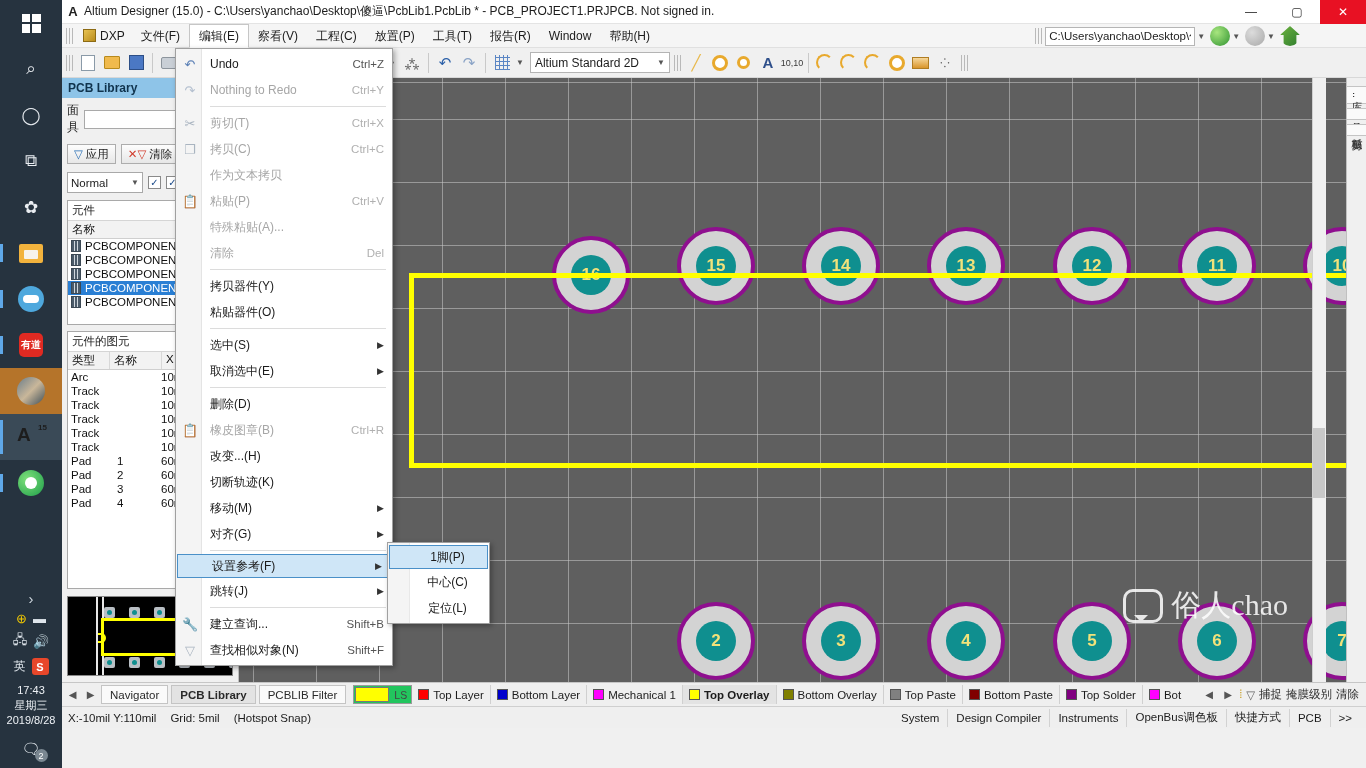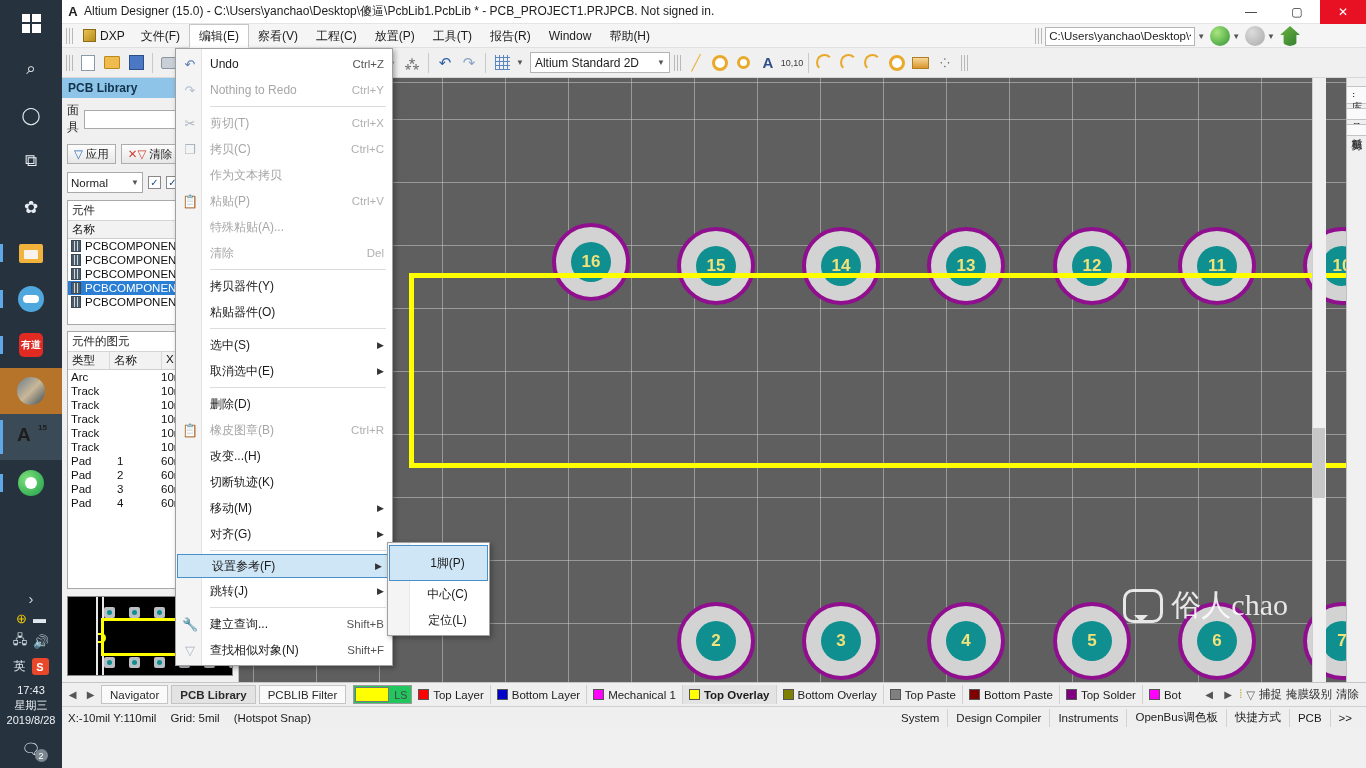--- a/index.html
+++ b/index.html
@@ -164,21 +164,21 @@
   .mrow.dis .acc { color:#b0b0b0; }
   .mrow .sub { margin-left:auto; font-size:9px; color:#333; }
   .mrow .mi { position:absolute; left:5px; width:18px; text-align:center; font-size:13px; color:#5a7fb5;}
   .msep { height:1px; background:#dcdcdc; margin:3px 6px 3px 34px; }
   .submenu {
     position:absolute; left:325px; top:542px; width:103px; background:#fff;
     border:1px solid #a0a0a0; box-shadow:2px 2px 5px rgba(0,0,0,.3); z-index:60; padding:2px 0;
   }
   .submenu .gutter { position:absolute; left:0; top:0; bottom:0; width:22px; background:#f4f4f4; border-right:1px solid #e8e8e8;}
   .srow { position:relative; height:26px; display:flex; align-items:center; justify-content:center; font-size:12px; color:#1b1b1b; padding-left:18px;}
-  .srow.hl { background:#cfe6f7; border:1px solid #4a90c8; margin:0 1px; height:36px; }
+  .srow.hl { background:#cfe6f7; border:1px solid #4a90c8; margin:0 1px; height:24px; }
 
   .watermark { position:absolute; right:58px; bottom:56px; display:flex; align-items:center; gap:8px; opacity:.85; z-index:5;}
   .wm-ico { width:40px;height:34px;border:3px solid #fff;border-radius:10px;position:relative;}
   .wm-ico::after{content:"";position:absolute;left:8px;bottom:-9px;border:7px solid transparent;border-top-color:#fff;}
   .wm-text { color:#fff; font-size:30px; font-family:"Liberation Serif",serif; }
   .vscroll { position:absolute; right:20px; top:0; width:14px; bottom:0; background:#f0f0f0; border-left:1px solid #cfcfcf;}
   .vthumb { position:absolute; right:1px; top:350px; width:12px; height:70px; background:#c8c8c8; }
 </style>
 </head>
 <body>
@@ -538,21 +538,21 @@
                 <i style="width:5px;height:5px;background:#0f8f8f;border-radius:50%;display:block;"></i>
               </span>
 
           </div>
         </div>
       </div>
 
       <div class="canvaswrap">
         <div class="gridlines"></div>
 
-        <div class="pad" style="left:313px;top:145px;">
+        <div class="pad" style="left:313px;top:158px;">
             <span class="hole">16</span>
           </div>
         <div class="pad" style="left:438px;top:149px;">
             <span class="hole">15</span>
           </div>
         <div class="pad" style="left:563px;top:149px;">
             <span class="hole">14</span>
           </div>
         <div class="pad" style="left:688px;top:149px;">
             <span class="hole">13</span>

